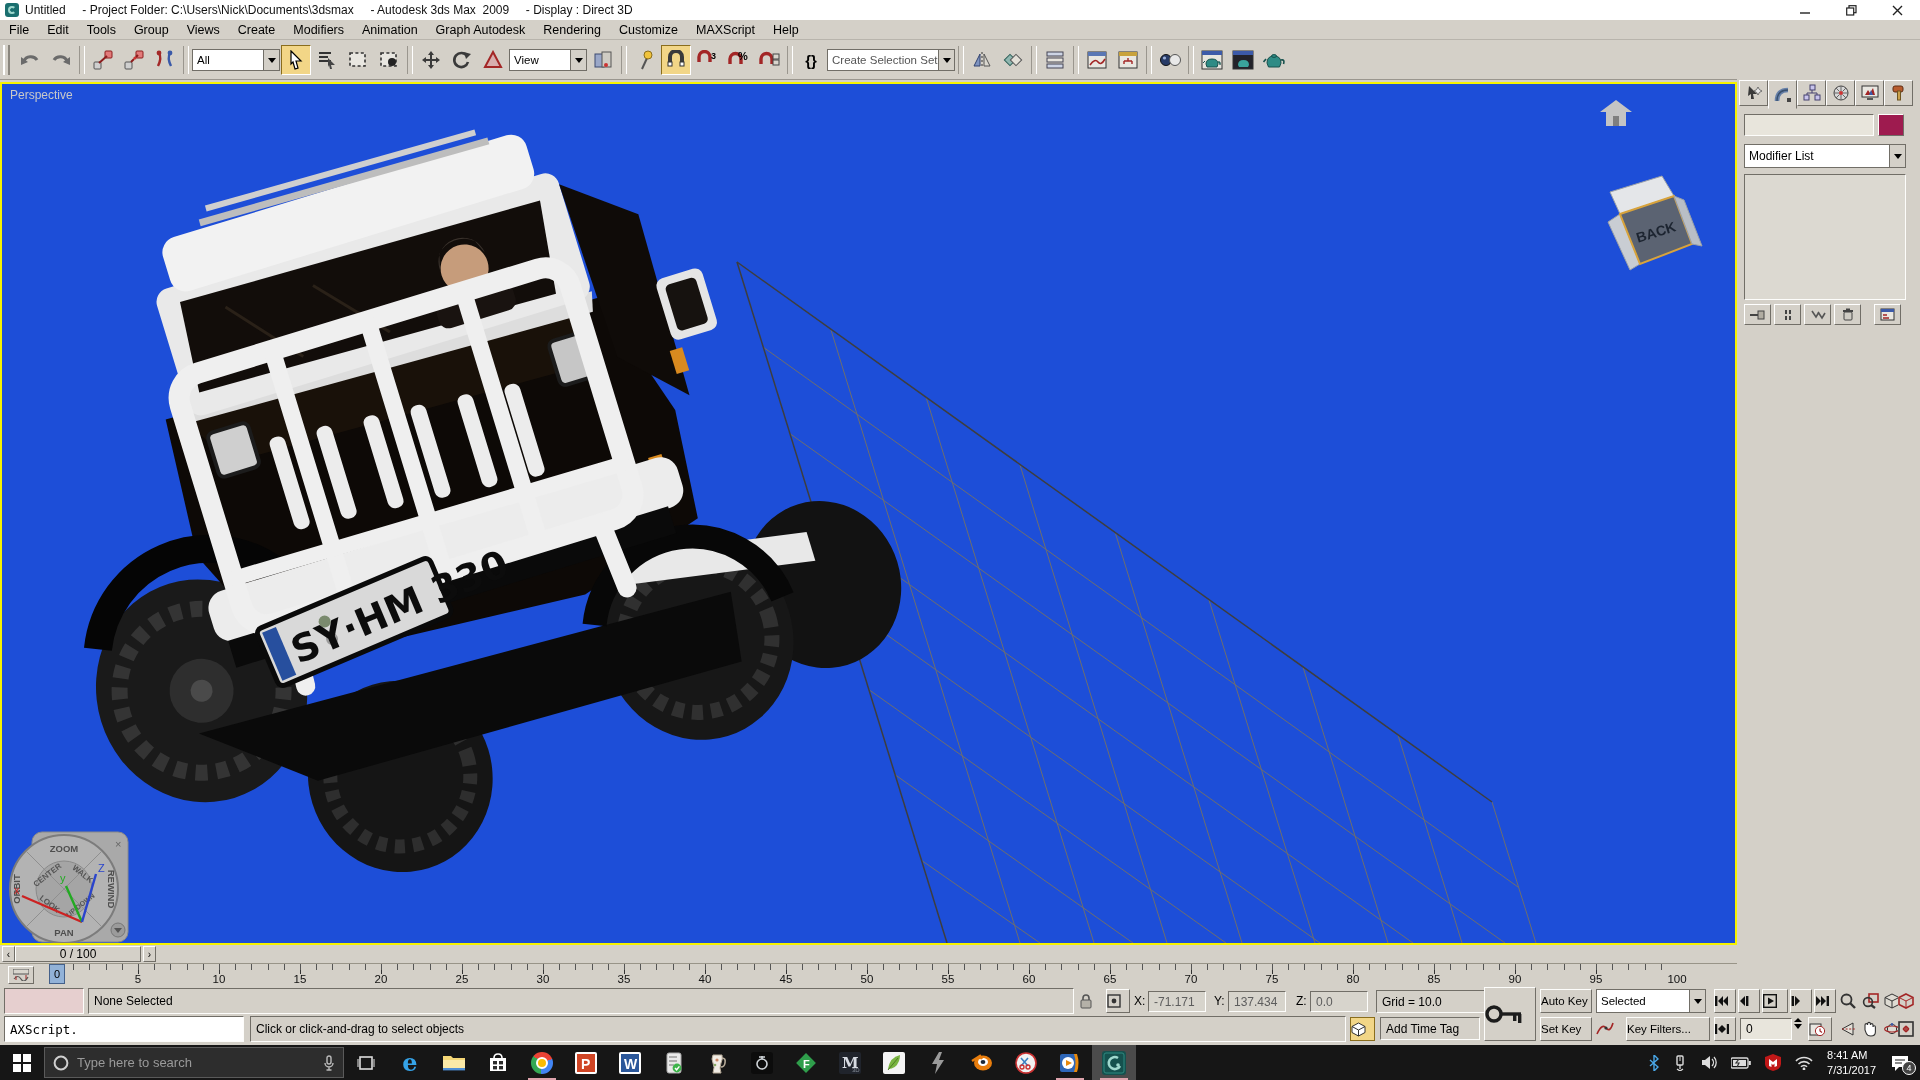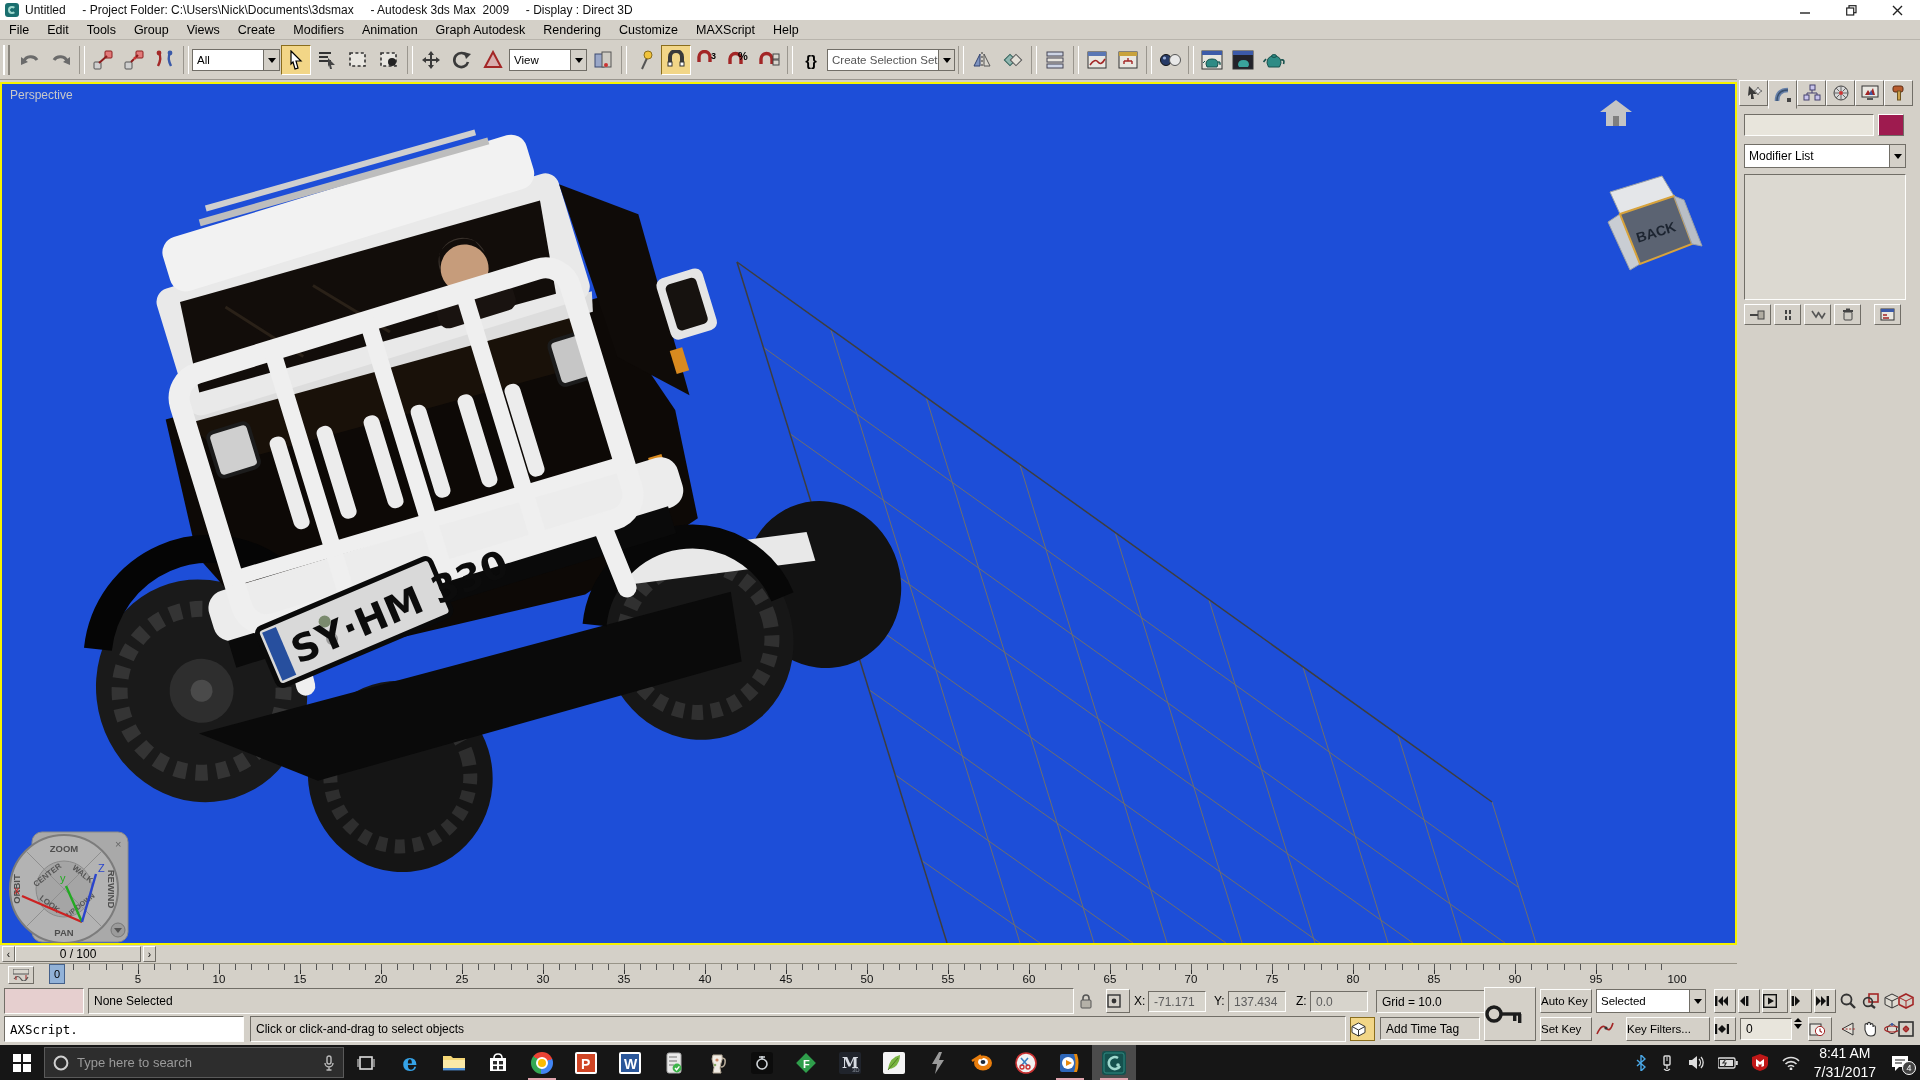--- a/index.html
+++ b/index.html
@@ -57,21 +57,21 @@
 .sbtn{position:absolute;display:flex;align-items:center;background:#d4d0c8;font-size:11.5px}
 .ed{background:#d7d4cc;color:#5d5d5d}
 .lbl{position:absolute;font-size:12px}
 
 #taskbar{left:0;top:1045px;width:1920px;height:35px;background:#161616;display:flex;align-items:stretch;color:#ccc}
 .tb-ico{width:44px;display:flex;align-items:center;justify-content:center;position:relative}
 .tb-ico.active{background:#4b4b4b}
 .runline{position:absolute;bottom:0;left:8px;right:8px;height:2px;background:#dda3ac}
 #search{width:300px;background:#2d2d2d;border:1px solid #5a5a5a;display:flex;align-items:center;margin:2px 0 2px 0;padding:8px 8px;gap:8px;color:#9a9a9a;font-size:13px}
 .tray{margin-left:auto;display:flex;align-items:center;gap:14px;padding-right:10px}
-#clock{font-size:14px;text-align:center;color:#fff;line-height:1.3}
+#clock{font-size:11px;color:#fff;line-height:1.3}
 svg{display:block}
 </style>
 </head>
 <body>
 
 <div id="titlebar" class="abs">
   <span class="appico"></span>
   <span class="title">Untitled     - Project Folder: C:\Users\Nick\Documents\3dsmax     - Autodesk 3ds Max  2009     - Display : Direct 3D</span>
   <span class="winbtns">
     <span class="winbtn">

